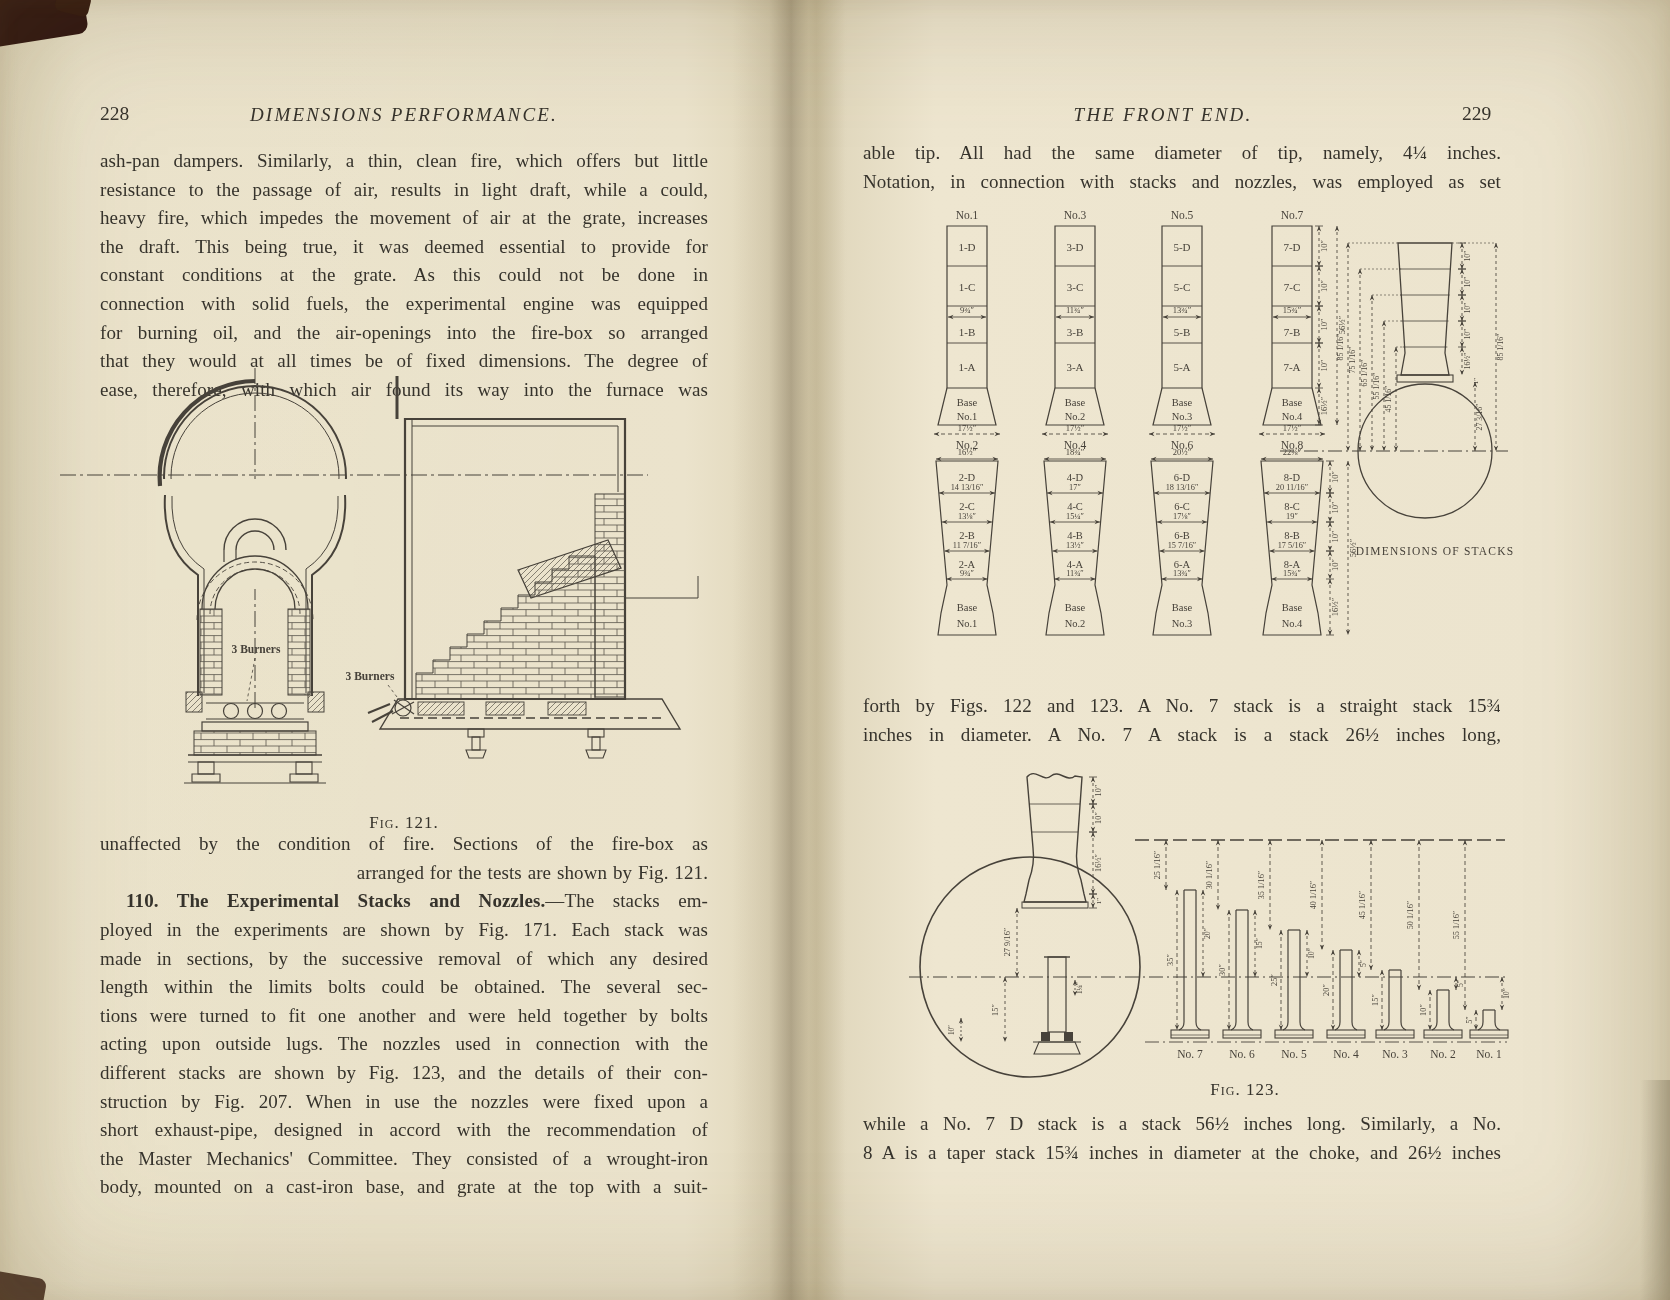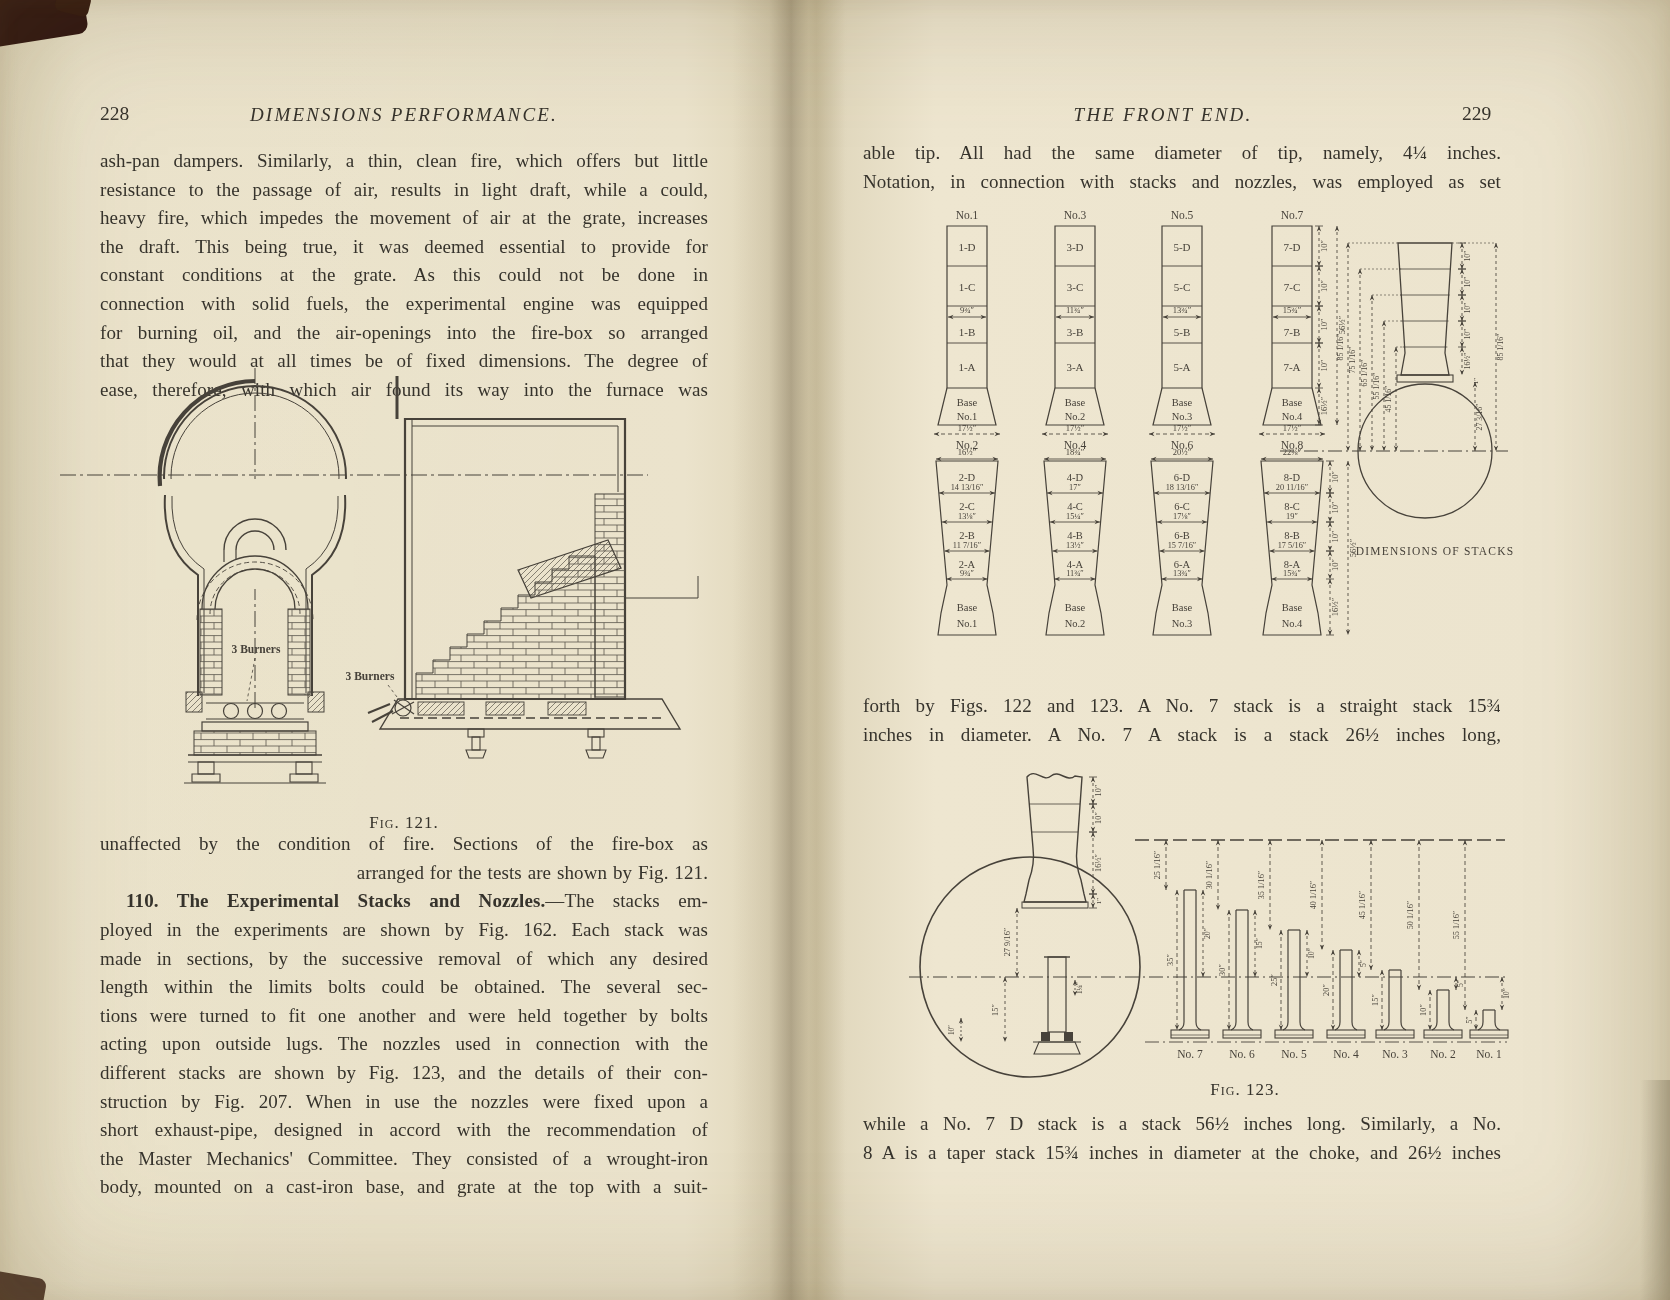--- a/index.html
+++ b/index.html
@@ -139,21 +139,21 @@
     <div class="caption" style="left:100px;top:789px;width:608px;margin-top:24px;">Fig. 121.</div>
 
     <div class="para" style="left:100px;top:830px;width:608px;">
         <div class="line">unaffected by the condition of fire.  Sections of the fire-box as</div>
         <div class="line last">arranged for the tests are shown by Fig. 121.</div>
       </div>
     <div class="line hline" style="left:100px;top:887px;width:608px;text-indent:26px;">
       <span class="bold">110. The Experimental Stacks and Nozzles.</span><span>—The stacks em-</span>
     </div>
     <div class="para" style="left:100px;top:916px;width:608px;">
-        <div class="line">ployed in the experiments are shown by Fig. 162.  Each stack was</div>
+        <div class="line">ployed in the experiments are shown by Fig. 171.  Each stack was</div>
         <div class="line">made in sections, by the successive removal of which any desired</div>
         <div class="line">length within the limits bolts could be obtained.  The several sec-</div>
         <div class="line">tions were turned to fit one another and were held together by bolts</div>
         <div class="line">acting upon outside lugs.  The nozzles used in connection with the</div>
         <div class="line">different stacks are shown by Fig. 123, and the details of their con-</div>
         <div class="line">struction by Fig. 207.  When in use the nozzles were fixed upon a</div>
         <div class="line">short exhaust-pipe, designed in accord with the recommendation of</div>
         <div class="line">the Master Mechanics' Committee.  They consisted of a wrought-iron</div>
         <div class="line">body, mounted on a cast-iron base, and grate at the top with a suit-</div>
       </div>

